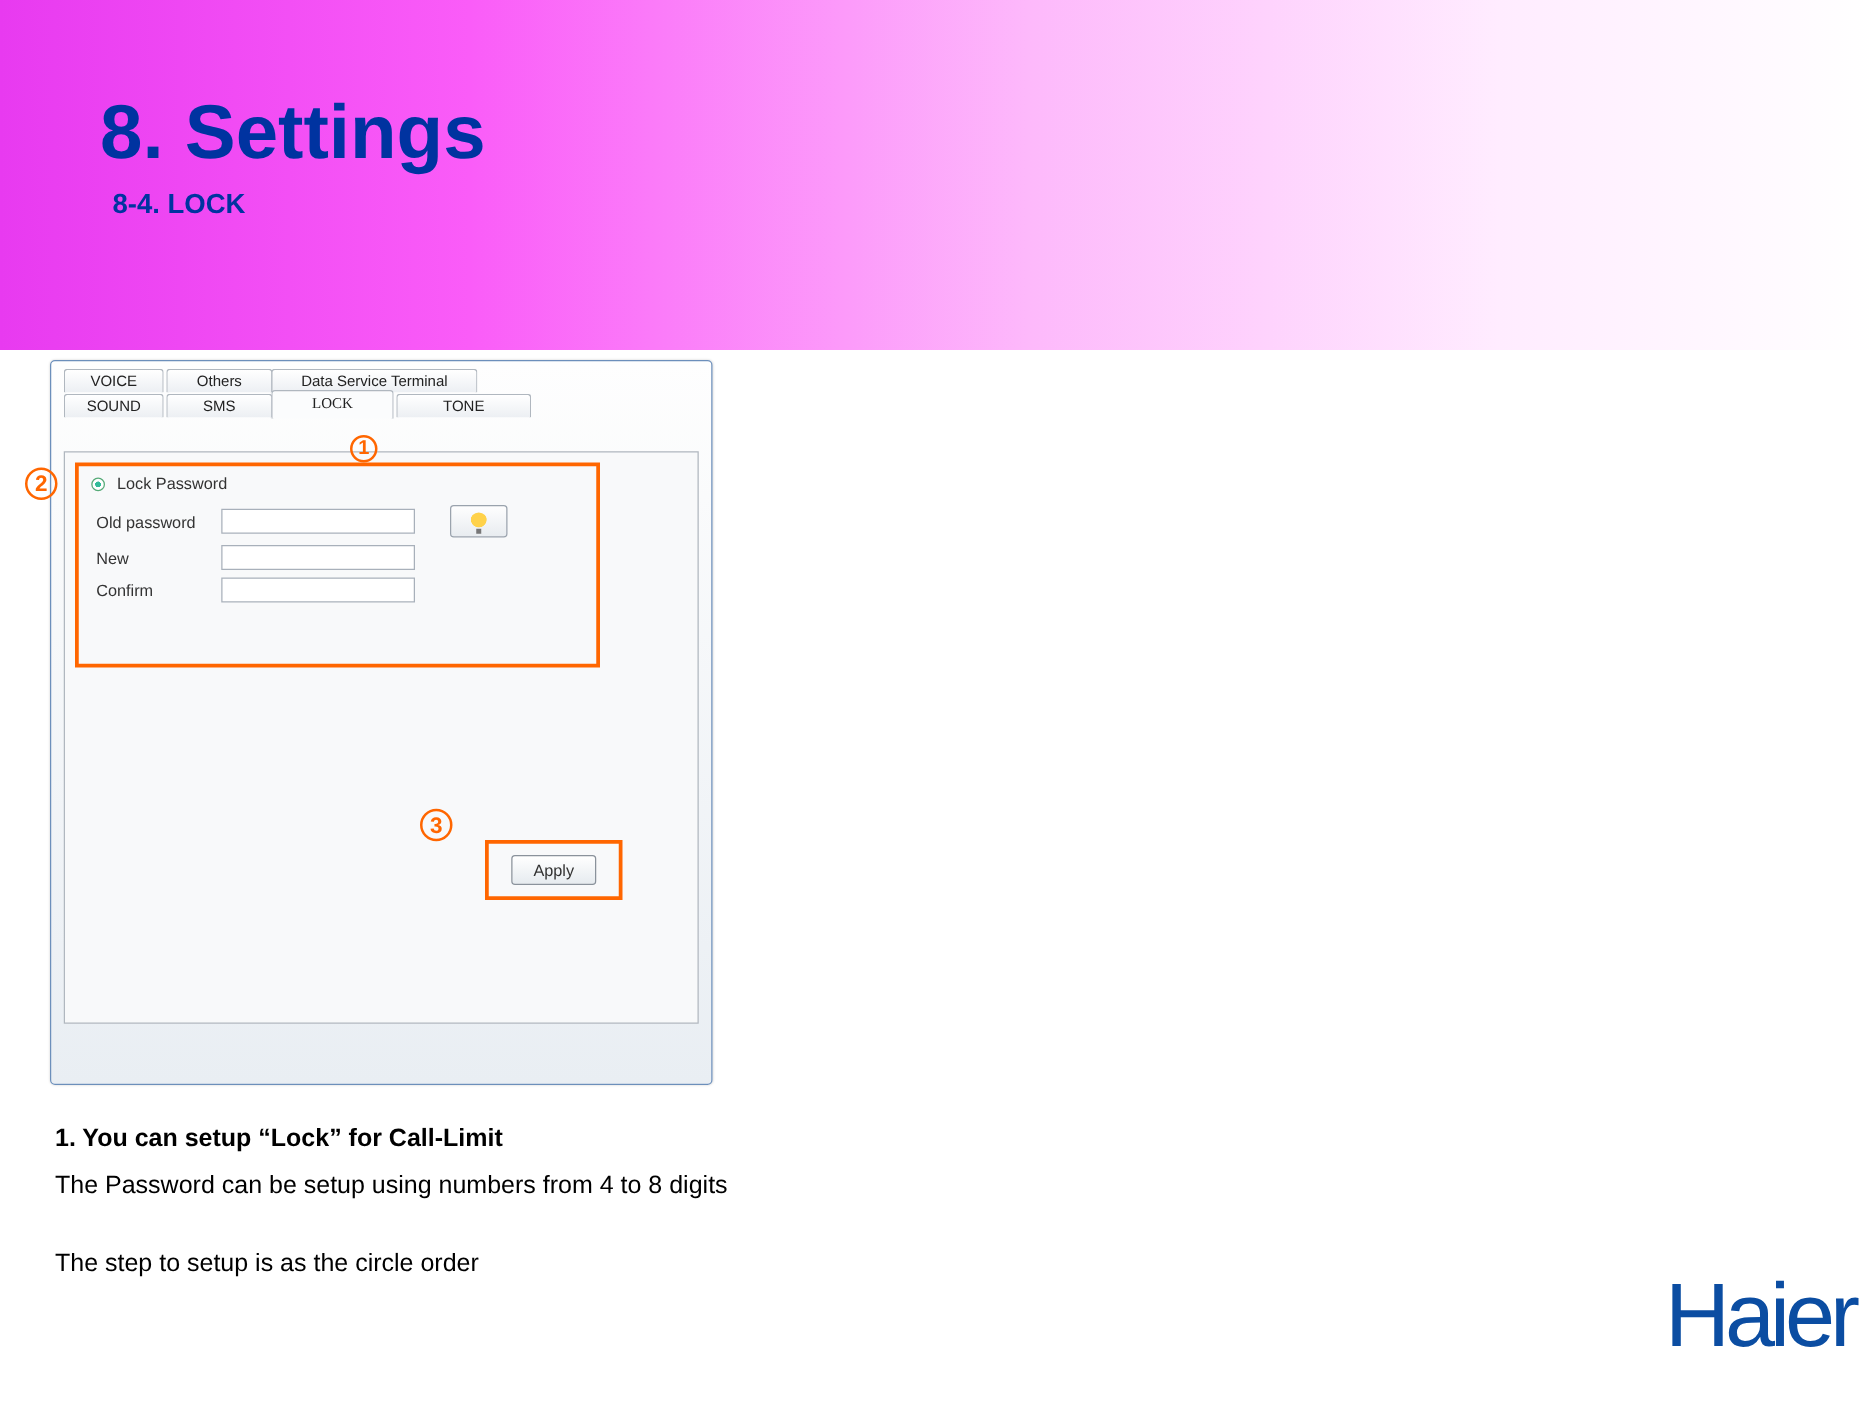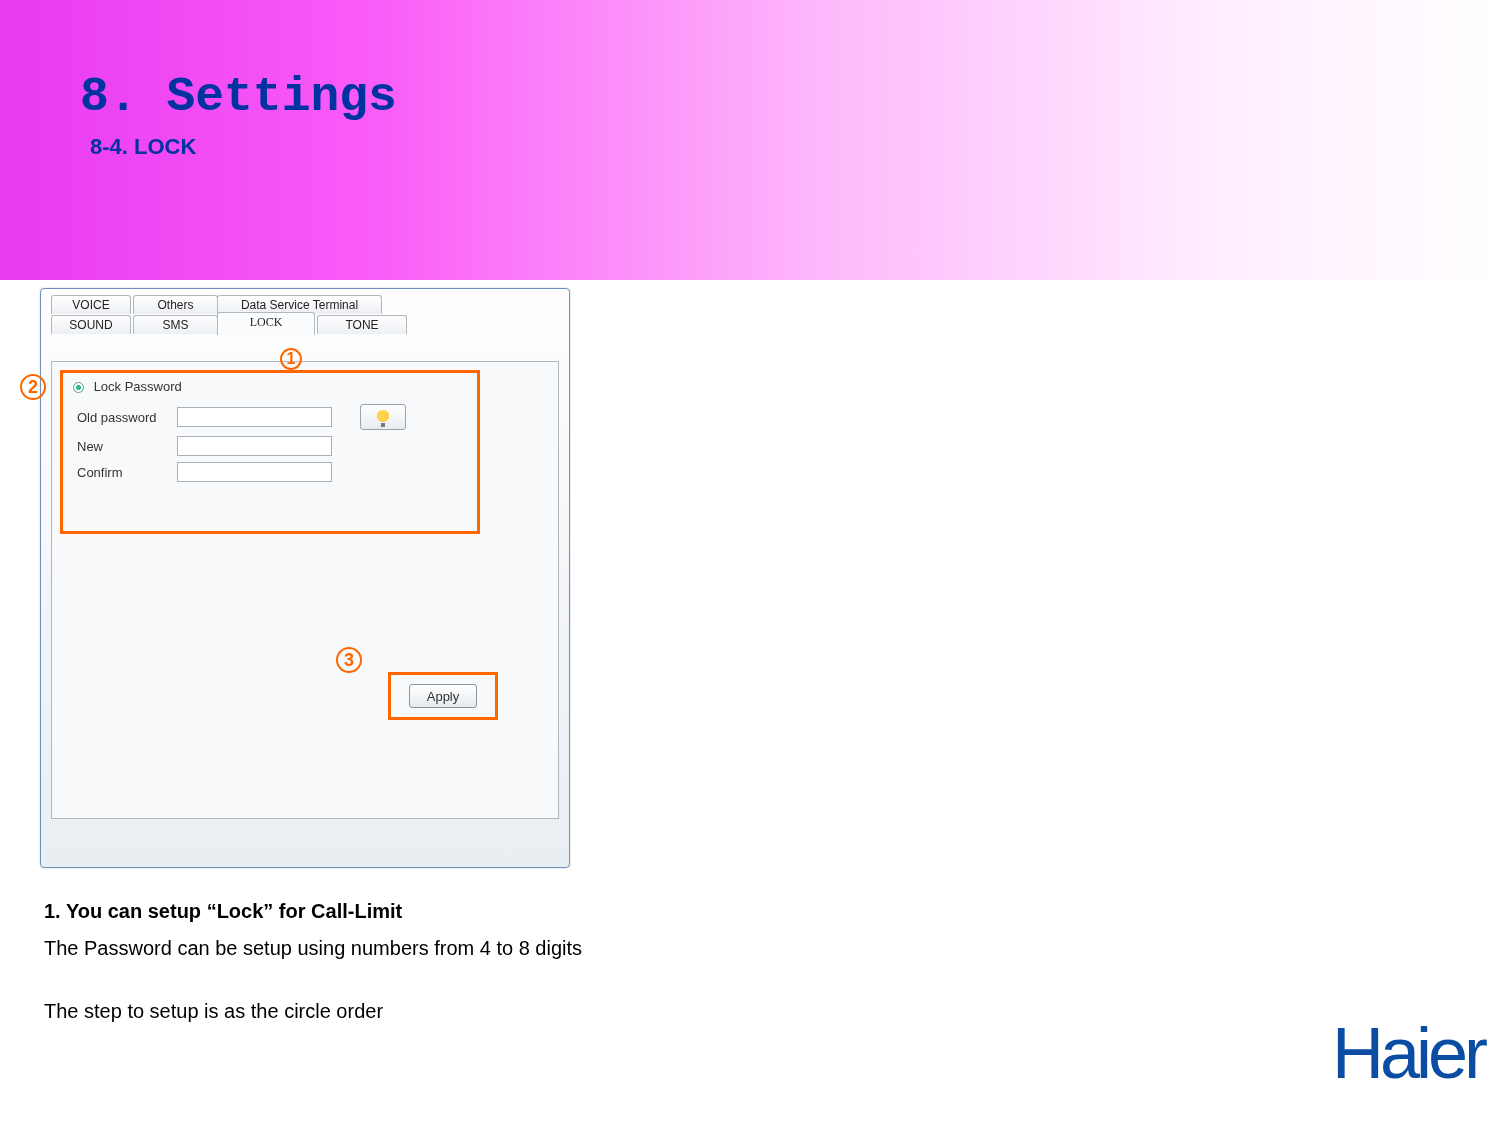--- a/index.html
+++ b/index.html
@@ -15,24 +15,24 @@
     position: absolute;
     top: 0; left: 0;
     width: 1500px; height: 280px;
     background: linear-gradient(to right, #e83af0 0%, #fa5cf8 25%, #fdb9fb 55%, #ffecff 80%, #ffffff 100%);
   }
   .title-block {
     position: absolute;
     top: 70px; left: 80px;
   }
   .title-h1 {
-    font-size: 48px;
+    font-size: 61px;
     font-weight: bold;
     color: #0033a0;
-    font-family: Liberation Mono, monospace;
+    font-family: Liberation Sans, sans-serif;
   }
   .subtitle {
     margin-top: 10px;
     margin-left: 10px;
     font-size: 22px;
     font-weight: bold;
     color: #0033a0;
     font-family: Verdana, Tahoma, sans-serif;
   }
   .dialog {
@@ -86,21 +86,21 @@
     font-size: 12px;
     text-align: center;
     color: #222;
   }
   .tab-voice { left: 0; top: 0; width: 80px; }
   .tab-others { left: 82px; top: 0; width: 85px; }
   .tab-dst { left: 166px; top: 0; width: 165px; }
   .tab-sound { left: 0; top: 20px; width: 80px; }
   .tab-sms { left: 82px; top: 20px; width: 85px; }
   .tab-lock { left: 166px; top: 17px; width: 98px; height: 23px; background: #fbfcfd; z-index: 2; font-family: Liberation Serif, serif;}
-  .tab-tone { left: 266px; top: 20px; width: 90px; }
+  .tab-tone { left: 266px; top: 20px; width: 108px; }
 
   .tab-content {
     position: absolute;
     top: 72px; left: 10px; right: 10px; bottom: 48px;
     border: 1px solid #b0b7bf;
     background: #f8f9fa;
   }
   .group-box {
     position: absolute;
     top: 8px; left: 8px;

